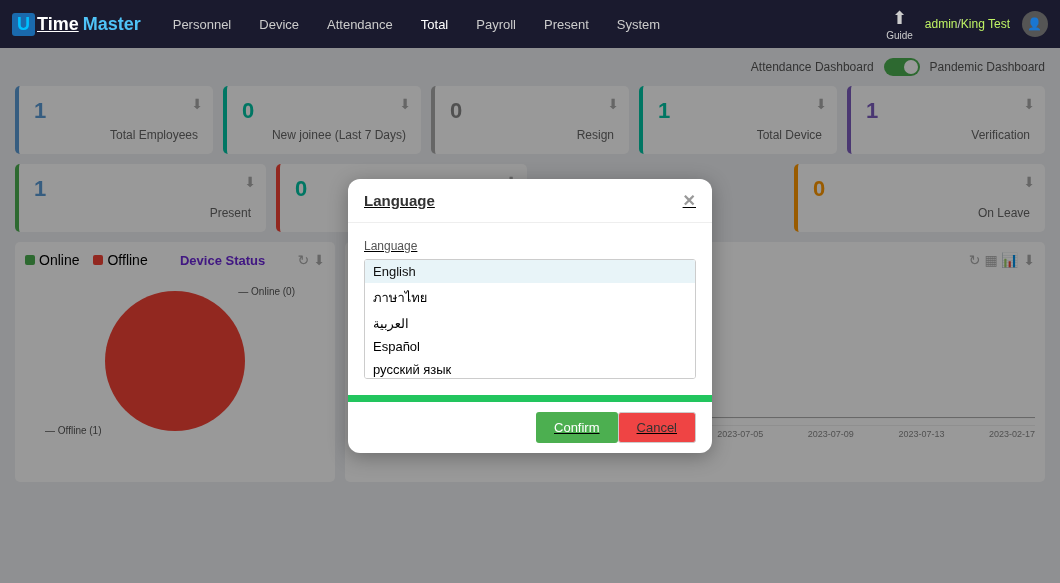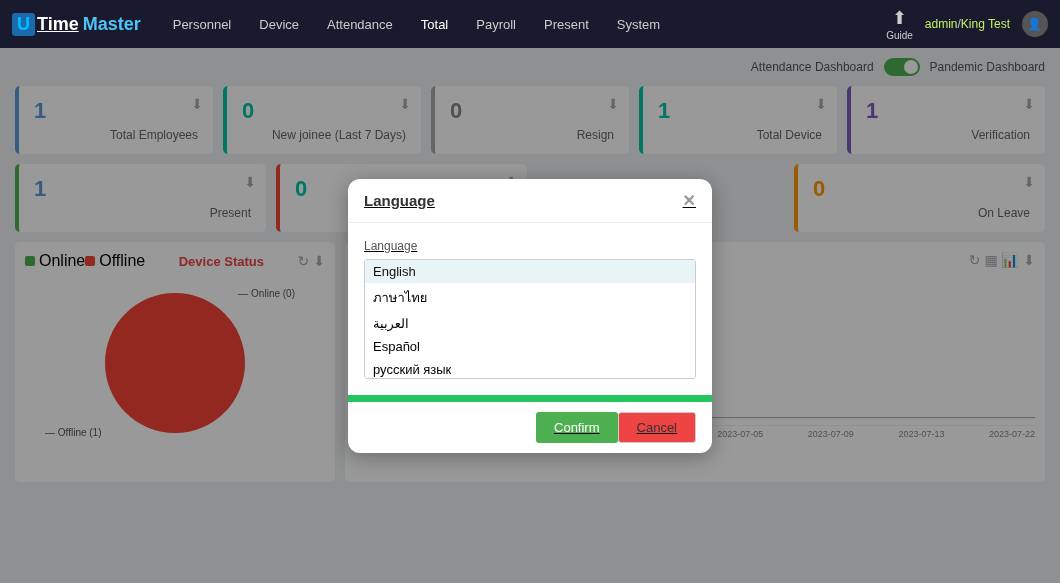--- a/index.html
+++ b/index.html
@@ -162,25 +162,25 @@
       padding: 10px;
       flex: 1;
       height: 240px;
     }
     .chart-header {
       display: flex;
       justify-content: space-between;
       align-items: center;
       margin-bottom: 8px;
     }
-    .chart-title { font-size: 13px; font-weight: bold; color: #ef4444; }
+    .chart-title { font-size: 13px; font-weight: bold; color: #6d28d9; }
     .chart-legend {
       display: flex;
-      gap: 0;
-      font-size: 16px;
+      gap: 14px;
+      font-size: 14px;
     }
     .legend-dot {
       width: 10px; height: 10px;
       border-radius: 2px;
       display: inline-block;
       margin-right: 4px;
     }
     .legend-item { display: flex; align-items: center; }
 
     
@@ -438,21 +438,21 @@
         </div>
       </div>
       <div class="x-axis-labels">
         <span>2023-06-19</span>
         <span>2023-06-23</span>
         <span>2023-06-27</span>
         <span>2023-07-01</span>
         <span>2023-07-05</span>
         <span>2023-07-09</span>
         <span>2023-07-13</span>
-        <span>2023-07-22</span>
+        <span>2023-02-17</span>
       </div>
     </div>
   </div>
 
   <div class="overlay">
     <div class="modal">
       <div class="modal-header">
         <span>Language</span>
         <span class="modal-close">✕</span>
       </div>

